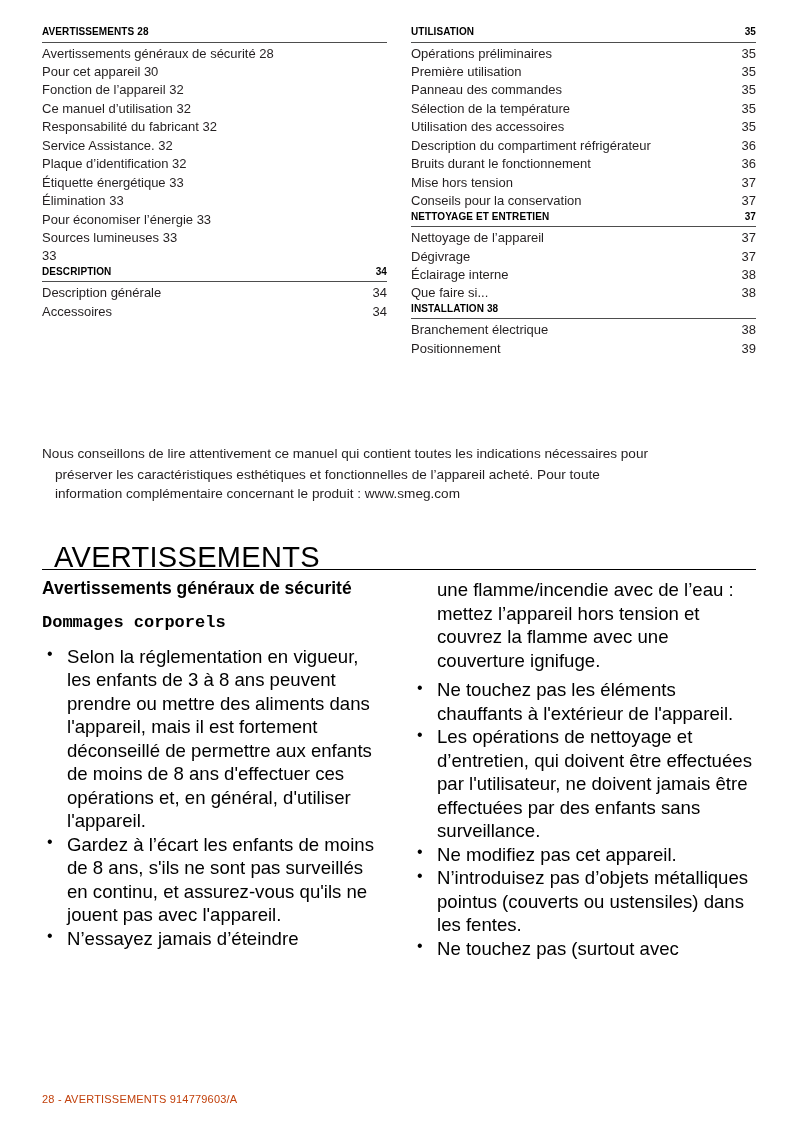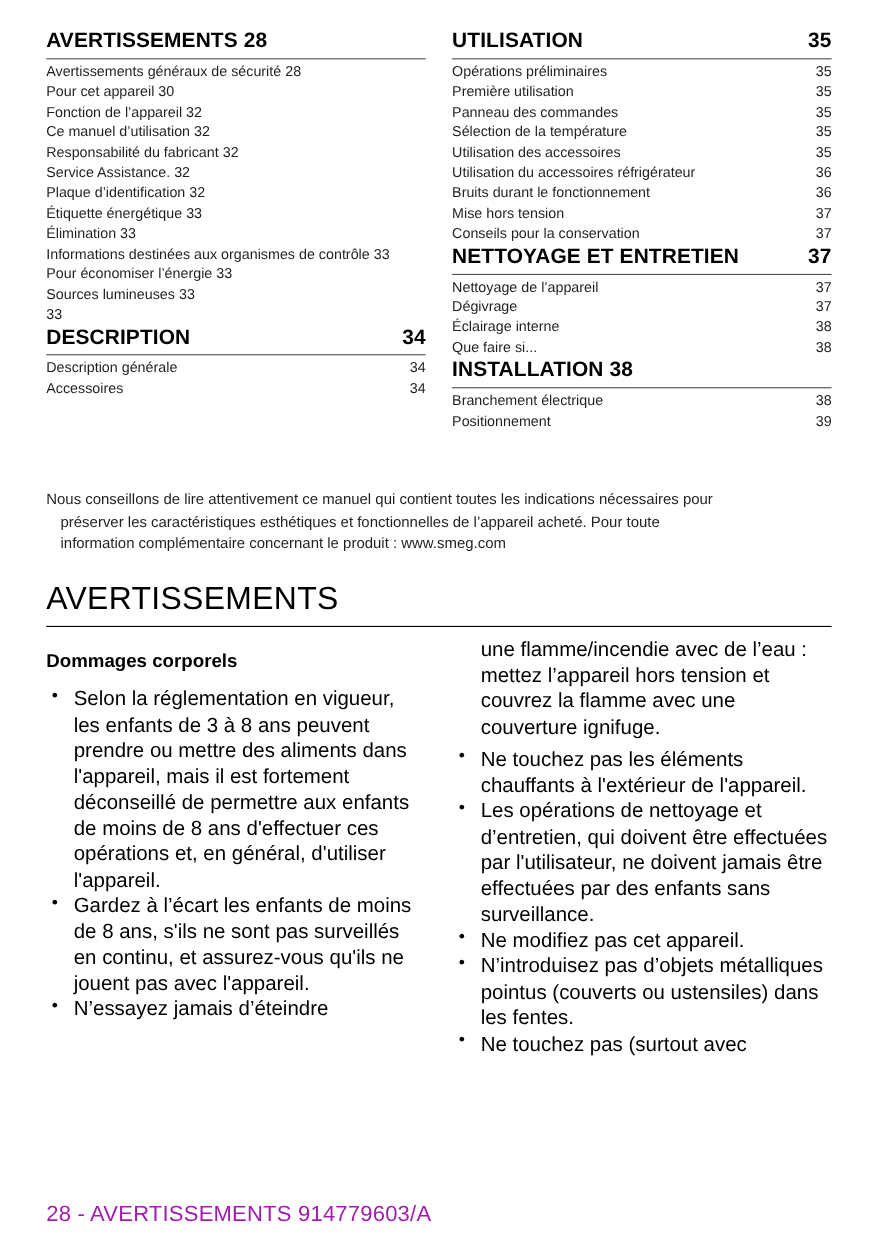--- a/index.html
+++ b/index.html
@@ -33,21 +33,21 @@
   }
   .toc-col {
     width: 345px;
   }
 
   .toc-chapter {
     display: flex;
     align-items: baseline;
     justify-content: space-between;
     font-weight: bold;
-    font-size: 19px;
+    font-size: 10px;
     letter-spacing: 0.1px;
     line-height: 1.25;
     padding-bottom: 1px;
     text-align: right;
   }
   .toc-chapter .lbl { white-space: nowrap; }
   .toc-chapter .pg { font-variant-numeric: tabular-nums; }
 
   .rule {
     border: 0;
@@ -89,21 +89,21 @@
   
   .main-title {
     position: absolute;
     left: 42px;
     top: 530px;
     width: 714px;
     font-size: 29px;
     letter-spacing: 0.3px;
     line-height: 1.1;
     font-weight: normal;
-    margin: 0;
+    margin: 12px;
   }
   .title-rule {
     position: absolute;
     left: 42px;
     top: 569px;
     width: 714px;
     border-top: 1.6px solid #000000;
     height: 0;
   }
 
@@ -122,20 +122,21 @@
     font-size: 17.5px;
     font-weight: bold;
     line-height: 1.23;
     margin: 0 0 2px 0;
   }
   .h3 {
     font-size: 17px;
     font-weight: bold;
     line-height: 1.25;
     margin: 12px 0 12px 0;
+    font-family: Liberation Mono, monospace;
   }
 
   ul.bullets {
     list-style: none;
     margin: 6px 0 0 0;
     padding: 0;
   }
   ul.bullets li {
     position: relative;
     padding-left: 25px;
@@ -157,23 +158,23 @@
     line-height: 1.265;
     padding-left: 25px;
     margin: 0;
   }
 
   
   .footer {
     position: absolute;
     left: 42px;
     top: 1093px;
-    font-size: 20px;
+    font-size: 11px;
     letter-spacing: 0.2px;
-    color: #a21caf;
+    color: #c2410c;
   }
 </style>
 </head>
 <body>
 
 <div class="page">
 
   <div class="toc">
 
     <div class="toc-col">
@@ -205,23 +206,20 @@
       <div class="toc-entry inline">
         <span class="lbl">Plaque d’identification 32</span>
       </div>
       <div class="toc-entry inline">
         <span class="lbl">Étiquette énergétique 33</span>
       </div>
       <div class="toc-entry inline">
         <span class="lbl">Élimination 33</span>
       </div>
       <div class="toc-entry inline">
-        <span class="lbl">Informations destinées aux organismes de contrôle 33</span>
-      </div>
-      <div class="toc-entry inline">
         <span class="lbl">Pour économiser l’énergie  33</span>
       </div>
       <div class="toc-entry inline">
         <span class="lbl">Sources lumineuses 33</span>
       </div>
       <div class="toc-entry">
         <span class="pg">33</span>
       </div>
 
       <div class="toc-chapter">
@@ -262,21 +260,21 @@
       </div>
       <div class="toc-entry">
         <span class="lbl">Sélection de la température</span>
         <span class="pg">35</span>
       </div>
       <div class="toc-entry">
         <span class="lbl">Utilisation des accessoires</span>
         <span class="pg">35</span>
       </div>
       <div class="toc-entry">
-        <span class="lbl">Utilisation du accessoires réfrigérateur</span>
+        <span class="lbl">Description du compartiment réfrigérateur</span>
         <span class="pg">36</span>
       </div>
       <div class="toc-entry">
         <span class="lbl">Bruits durant le fonctionnement</span>
         <span class="pg">36</span>
       </div>
       <div class="toc-entry">
         <span class="lbl">Mise hors tension</span>
         <span class="pg">37</span>
       </div>
@@ -330,20 +328,21 @@
     <div class="l2">préserver les caractéristiques esthétiques et fonctionnelles de l’appareil acheté. Pour toute</div>
     <div class="l2">information complémentaire concernant le produit : www.smeg.com</div>
   </div>
 
   <h1 class="main-title">AVERTISSEMENTS</h1>
   <div class="title-rule"></div>
 
   <div class="body-cols">
 
     <div class="body-col">
+      <h2 class="h2">Avertissements généraux de sécurité</h2>
       <h3 class="h3">Dommages corporels</h3>
       <ul class="bullets">
         <li>Selon la réglementation en vigueur, les enfants de 3 à 8 ans peuvent prendre ou mettre des aliments dans l'appareil, mais il est fortement déconseillé de permettre aux enfants de moins de 8 ans d'effectuer ces opérations et, en général, d'utiliser l'appareil.</li>
         <li>Gardez à l’écart les enfants de moins de 8 ans, s'ils ne sont pas surveillés en continu, et assurez-vous qu'ils ne jouent pas avec l'appareil.</li>
         <li>N’essayez jamais d’éteindre</li>
       </ul>
     </div>
 
     <div class="body-col">
       <p class="col-continue">une flamme/incendie avec de l’eau : mettez l’appareil hors tension et couvrez la flamme avec une couverture ignifuge.</p>

